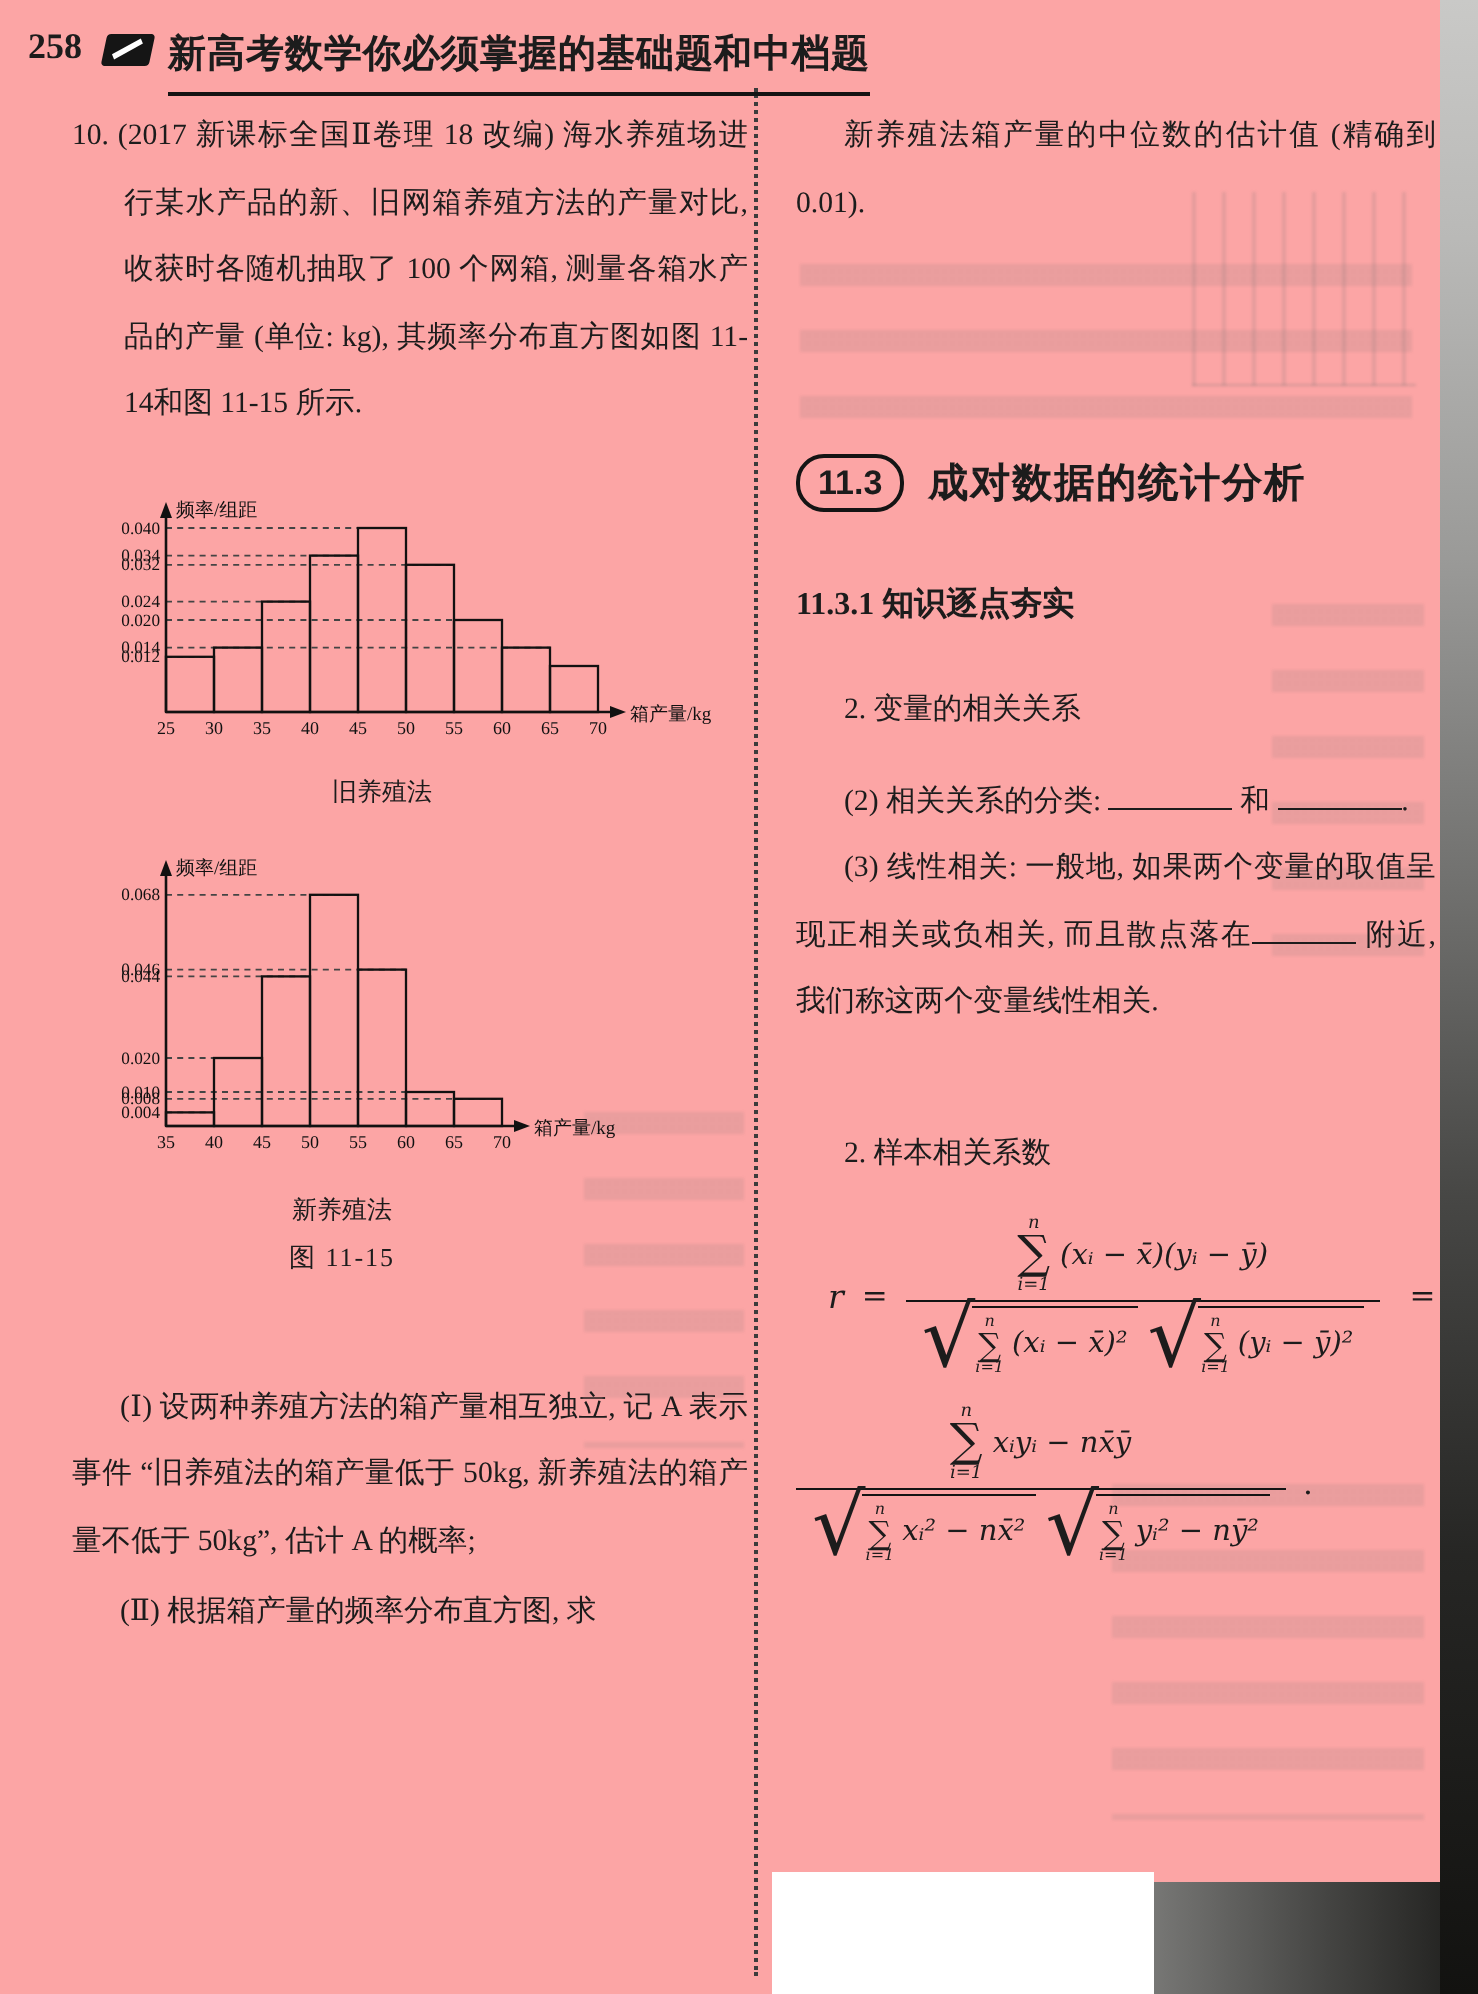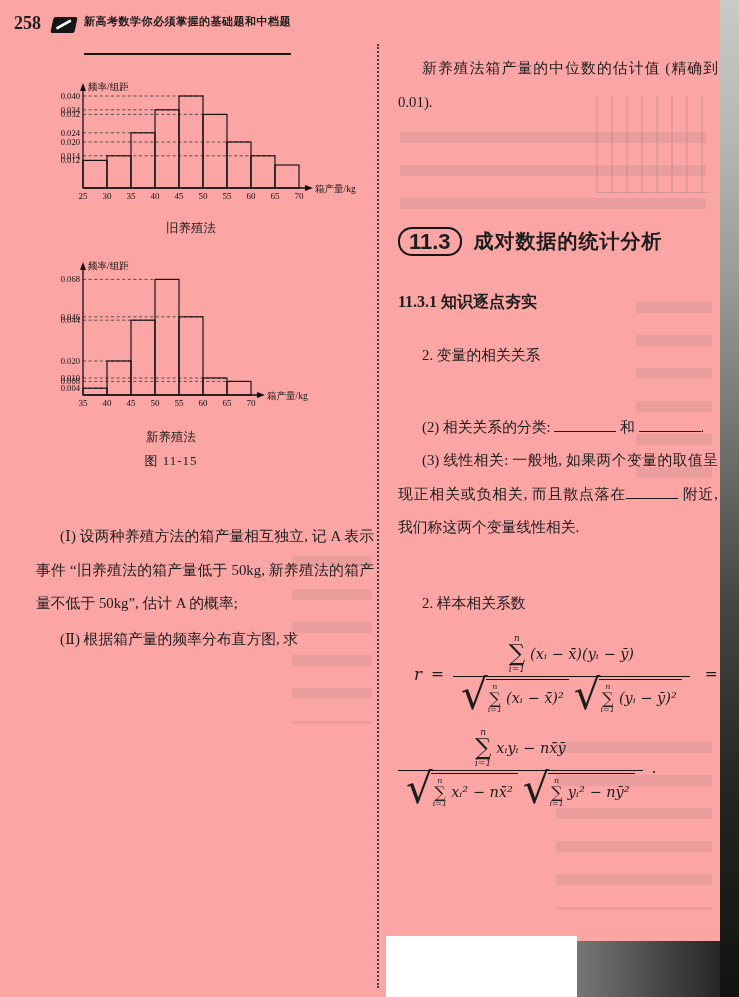--- a/index.html
+++ b/index.html
@@ -4,42 +4,42 @@
 <style>
   html,body{margin:0;padding:0;background:#8a8a88;}
   .page{position:relative;width:739px;height:997px;margin:0 auto;background:#fca5a5;
         font-family:"Liberation Serif","DejaVu Serif",serif;color:#1c1c1c;overflow:hidden;}
 
   
   .hdr-num{position:absolute;left:14px;top:13px;font-size:18px;font-weight:700;z-index:2;}
   .logo{position:absolute;left:52px;top:17px;width:24px;height:16px;background:#151515;
         transform:skewX(-12deg);border-radius:2px;z-index:2;}
   .logo-slash{position:absolute;left:4px;top:6px;width:15px;height:2.6px;background:#fff;transform:rotate(-32deg);}
-  .hdr-title{position:absolute;left:84px;top:14px;font-size:11px;font-weight:700;z-index:2;
+  .hdr-title{position:absolute;left:84px;top:14px;font-size:19px;font-weight:700;z-index:2;
              font-family:"Liberation Sans","DejaVu Sans",sans-serif;letter-spacing:.5px;
-             padding-bottom:24px;border-bottom:2.5px solid #141414;}
+             padding-bottom:6px;border-bottom:2.5px solid #141414;}
 
   
   .divider{position:absolute;left:377px;top:44px;height:944px;border-left:2px dotted #3c3c3c;z-index:1;}
   .col{position:absolute;z-index:2;}
   .para{font-size:14.8px;line-height:33.5px;text-align:justify;margin:0;}
   .hang{padding-left:26px;text-indent:-26px;}
   .indent{text-indent:24px;}
 
   
   .fig{text-align:center;}
   .fig svg{display:block;margin:0 auto;}
   .fig-group{font-size:12.5px;line-height:17px;}
   .fig-caption{font-size:13px;line-height:19px;margin-top:5px;letter-spacing:1px;}
   .shift1{transform:translateX(-14px);}
   .shift2{transform:translateX(-34px);}
 
   
   .sec{display:flex;align-items:center;gap:12px;}
-  .sec-badge{border:2.6px solid #141414;border-radius:14px;padding:0 9px;font-size:22px;font-weight:700;
+  .sec-badge{border:2.6px solid #141414;border-radius:14px;padding:0 9px;font-size:17px;font-weight:700;
              line-height:25px;font-family:"Liberation Sans","DejaVu Sans",sans-serif;}
   .sec-title{font-size:20px;font-weight:700;letter-spacing:1px;
              font-family:"Liberation Sans","DejaVu Sans",sans-serif;}
   .subsec{font-size:16px;font-weight:700;font-family:Liberation Serif, serif;margin:0;}
 
   .blank{display:inline-block;width:62px;height:1em;border-bottom:1.3px solid #1c1c1c;vertical-align:baseline;}
   .blank-sm{width:52px;}
 
   
   .math-line{display:flex;align-items:center;gap:9px;font-size:15px;z-index:2;
@@ -84,20 +84,21 @@
   <div class="hdr-num">258</div>
   <span class="logo">
       <span class="logo-slash"></span>
     </span>
   <div class="hdr-title">新高考数学你必须掌握的基础题和中档题</div>
 
   <div class="divider"></div>
 
   <div class="col" style="left:36px;top:52px;width:338px;">
 
+    <p class="para hang">10. (2017 新课标全国Ⅱ卷理 18 改编) 海水养殖场进行某水产品的新、旧网箱养殖方法的产量对比, 收获时各随机抽取了 100 个网箱, 测量各箱水产品的产量 (单位: kg), 其频率分布直方图如图 11-14和图 11-15 所示.</p>
 
     <div class="fig" style="margin-top:26px;">
       <svg width="336" height="142">
           <line x1="46" y1="82.4" x2="70" y2="82.4" stroke="#444" stroke-width="0.9" stroke-dasharray="3,2.6"></line>
           <text x="43" y="85.2" text-anchor="end" font-size="8.6" fill="#111">0.012</text>
           <line x1="46" y1="77.8" x2="238" y2="77.8" stroke="#444" stroke-width="0.9" stroke-dasharray="3,2.6"></line>
           <text x="43" y="80.6" text-anchor="end" font-size="8.6" fill="#111">0.014</text>
           <line x1="46" y1="64" x2="214" y2="64" stroke="#444" stroke-width="0.9" stroke-dasharray="3,2.6"></line>
           <text x="43" y="66.8" text-anchor="end" font-size="8.6" fill="#111">0.020</text>
           <line x1="46" y1="54.8" x2="118" y2="54.8" stroke="#444" stroke-width="0.9" stroke-dasharray="3,2.6"></line>
@@ -190,21 +191,21 @@
     <div class="sec" style="margin-top:108px;">
       <span class="sec-badge">11.3</span>
       <span class="sec-title">成对数据的统计分析</span>
     </div>
 
     <p class="subsec" style="margin-top:36px;">11.3.1  知识逐点夯实</p>
 
     <p class="para indent" style="margin-top:26px;">2. 变量的相关关系</p>
 
 
-    <p class="para indent" style="margin-top:38px;">
+    <p class="para indent" style="margin-top:12px;">
       <span>(2) 相关关系的分类:</span>
       <span class="blank"></span>
       <span>和</span>
       <span class="blank"></span><span>.</span>
     </p>
 
     <p class="para indent">
       <span>(3) 线性相关: 一般地, 如果两个变量的取值呈现正相关或负相关, 而且散点落在</span><span class="blank blank-sm"></span> <span>附近, 我们称这两个变量线性相关.</span>
     </p>
 

